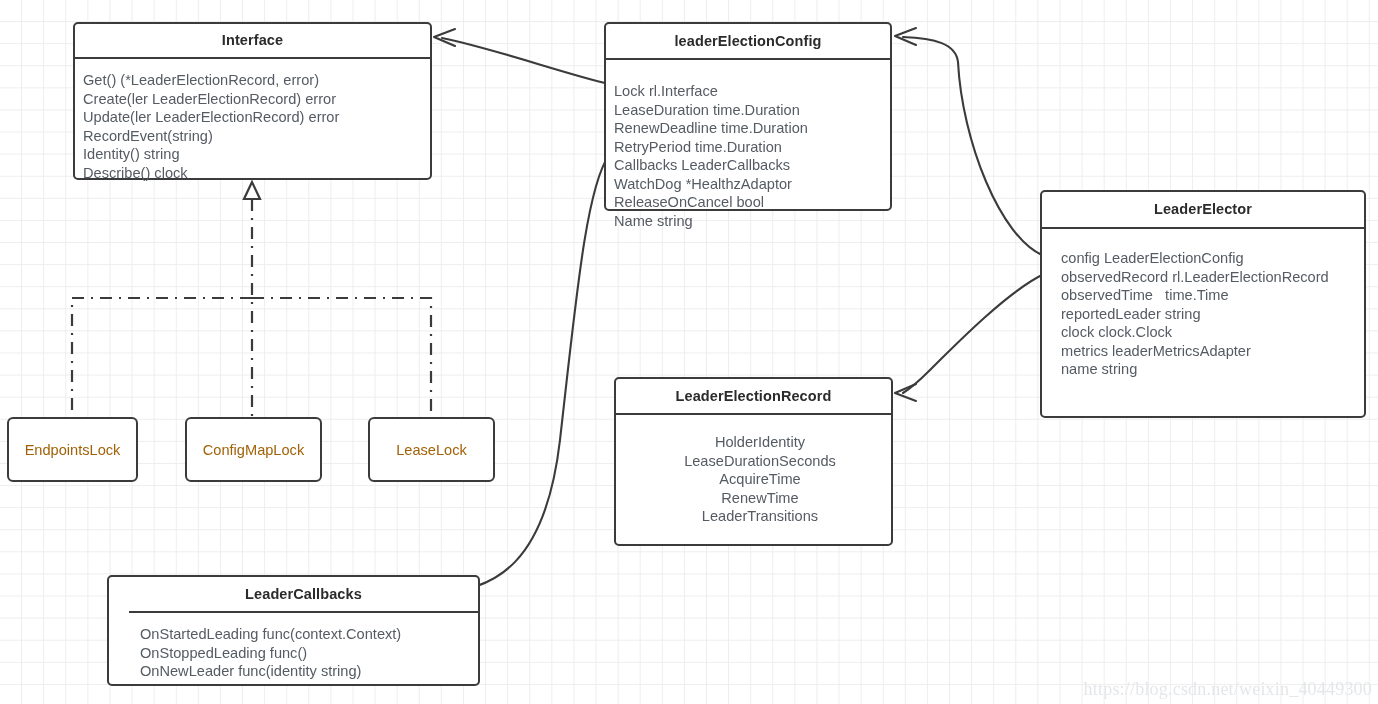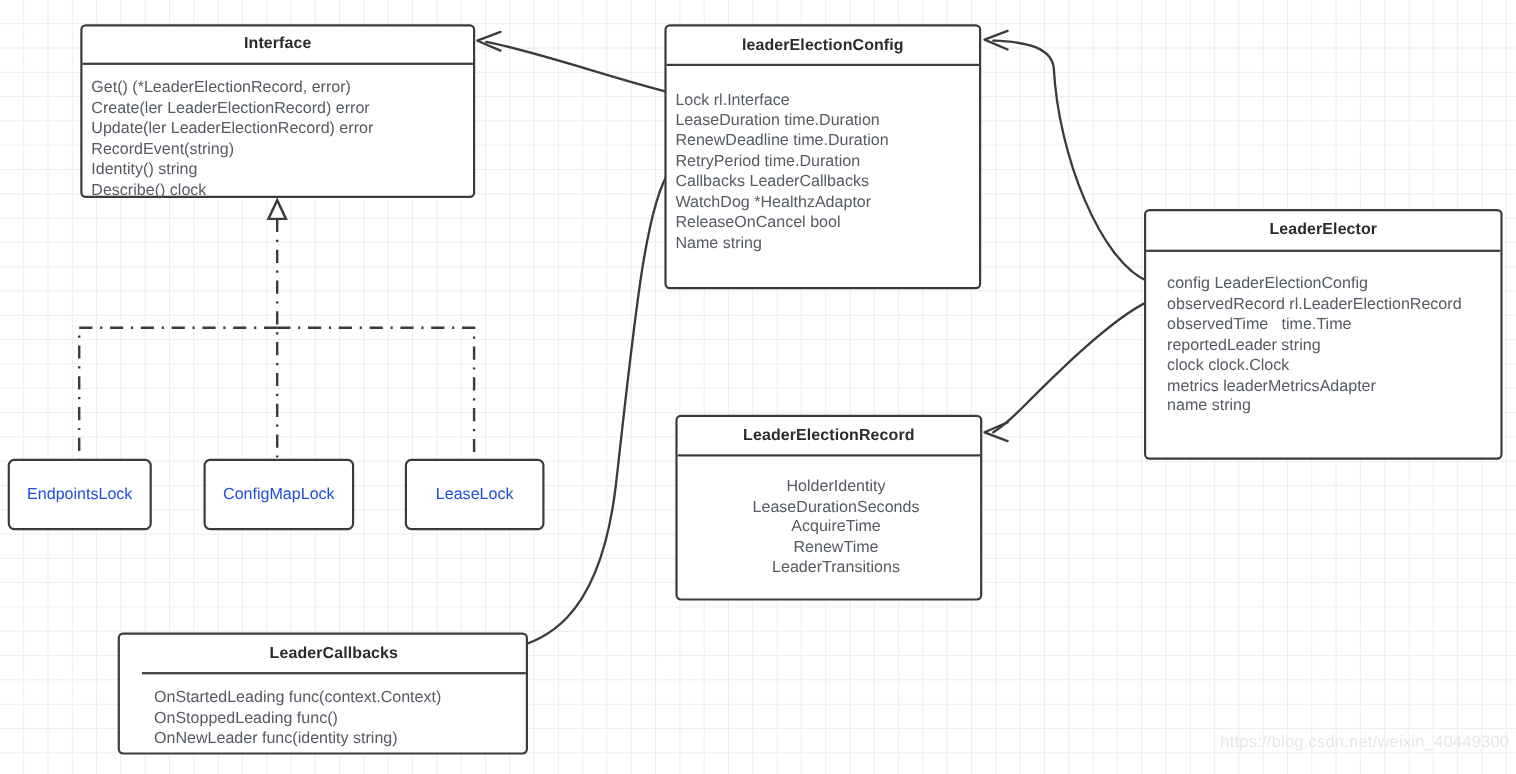--- a/index.html
+++ b/index.html
@@ -63,38 +63,39 @@
     box-sizing: border-box;
     background: #ffffff;
     border: 2.2px solid #3b3b3b;
     border-radius: 6px;
     display: flex;
     align-items: center;
     justify-content: center;
   }
   .plain-box-label {
     font-size: 14.6px;
-    color: #1d4ed8;
+    color: #a16207;
   }
   #edges {
     position: absolute;
     left: 0;
     top: 0;
     width: 1378px;
     height: 704px;
     pointer-events: none;
   }
   .watermark {
     position: absolute;
     right: 6px;
-    bottom: 21px;
-    font-size: 15px;
+    bottom: 4px;
+    font-size: 18px;
     color: #e4e7ea;
     letter-spacing: 0.2px;
     white-space: nowrap;
+    font-family: Liberation Serif, serif;
   }
 </style>
 </head>
 <body>
 
 <div id="canvas">
 
   <svg id="edges" viewBox="0 0 1378 704">
 
     <g>
@@ -133,21 +134,21 @@
     <div class="uml-body">
       <div class="uml-row">Get() (*LeaderElectionRecord, error)</div>
       <div class="uml-row">Create(ler LeaderElectionRecord) error</div>
       <div class="uml-row">Update(ler LeaderElectionRecord) error</div>
       <div class="uml-row">RecordEvent(string)</div>
       <div class="uml-row">Identity() string</div>
       <div class="uml-row">Describe() clock</div>
     </div>
   </div>
 
-  <div class="uml-box" style="left:604px; top:22px; width:288px; height:241px;">
+  <div class="uml-box" style="left:604px; top:22px; width:288px; height:189px;">
     <div class="uml-title-row" style="height:34px;">
       <span class="uml-title">leaderElectionConfig</span>
     </div>
     <div class="uml-divider"></div>
     <div class="uml-body" style="padding-top:22px;">
       <div class="uml-row">Lock rl.Interface</div>
       <div class="uml-row">LeaseDuration time.Duration</div>
       <div class="uml-row">RenewDeadline time.Duration</div>
       <div class="uml-row">RetryPeriod time.Duration</div>
       <div class="uml-row">Callbacks LeaderCallbacks</div>

